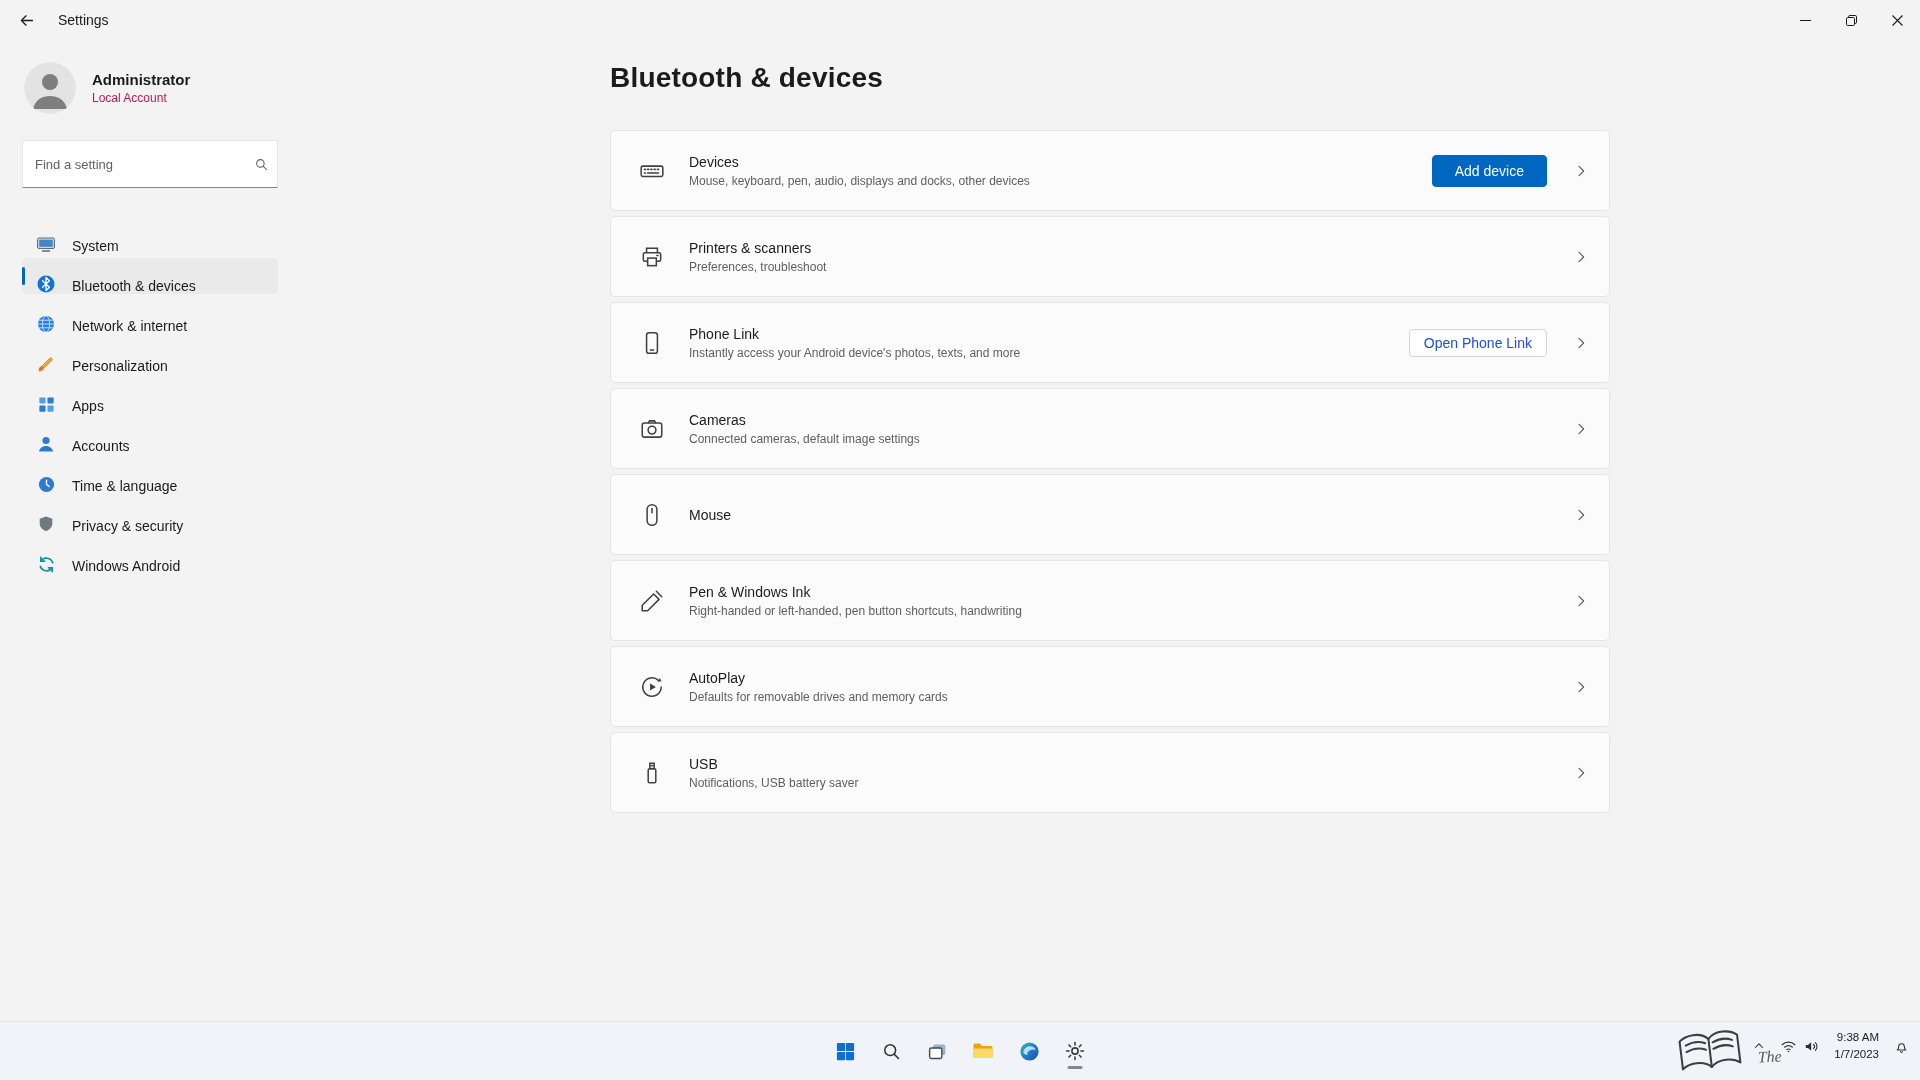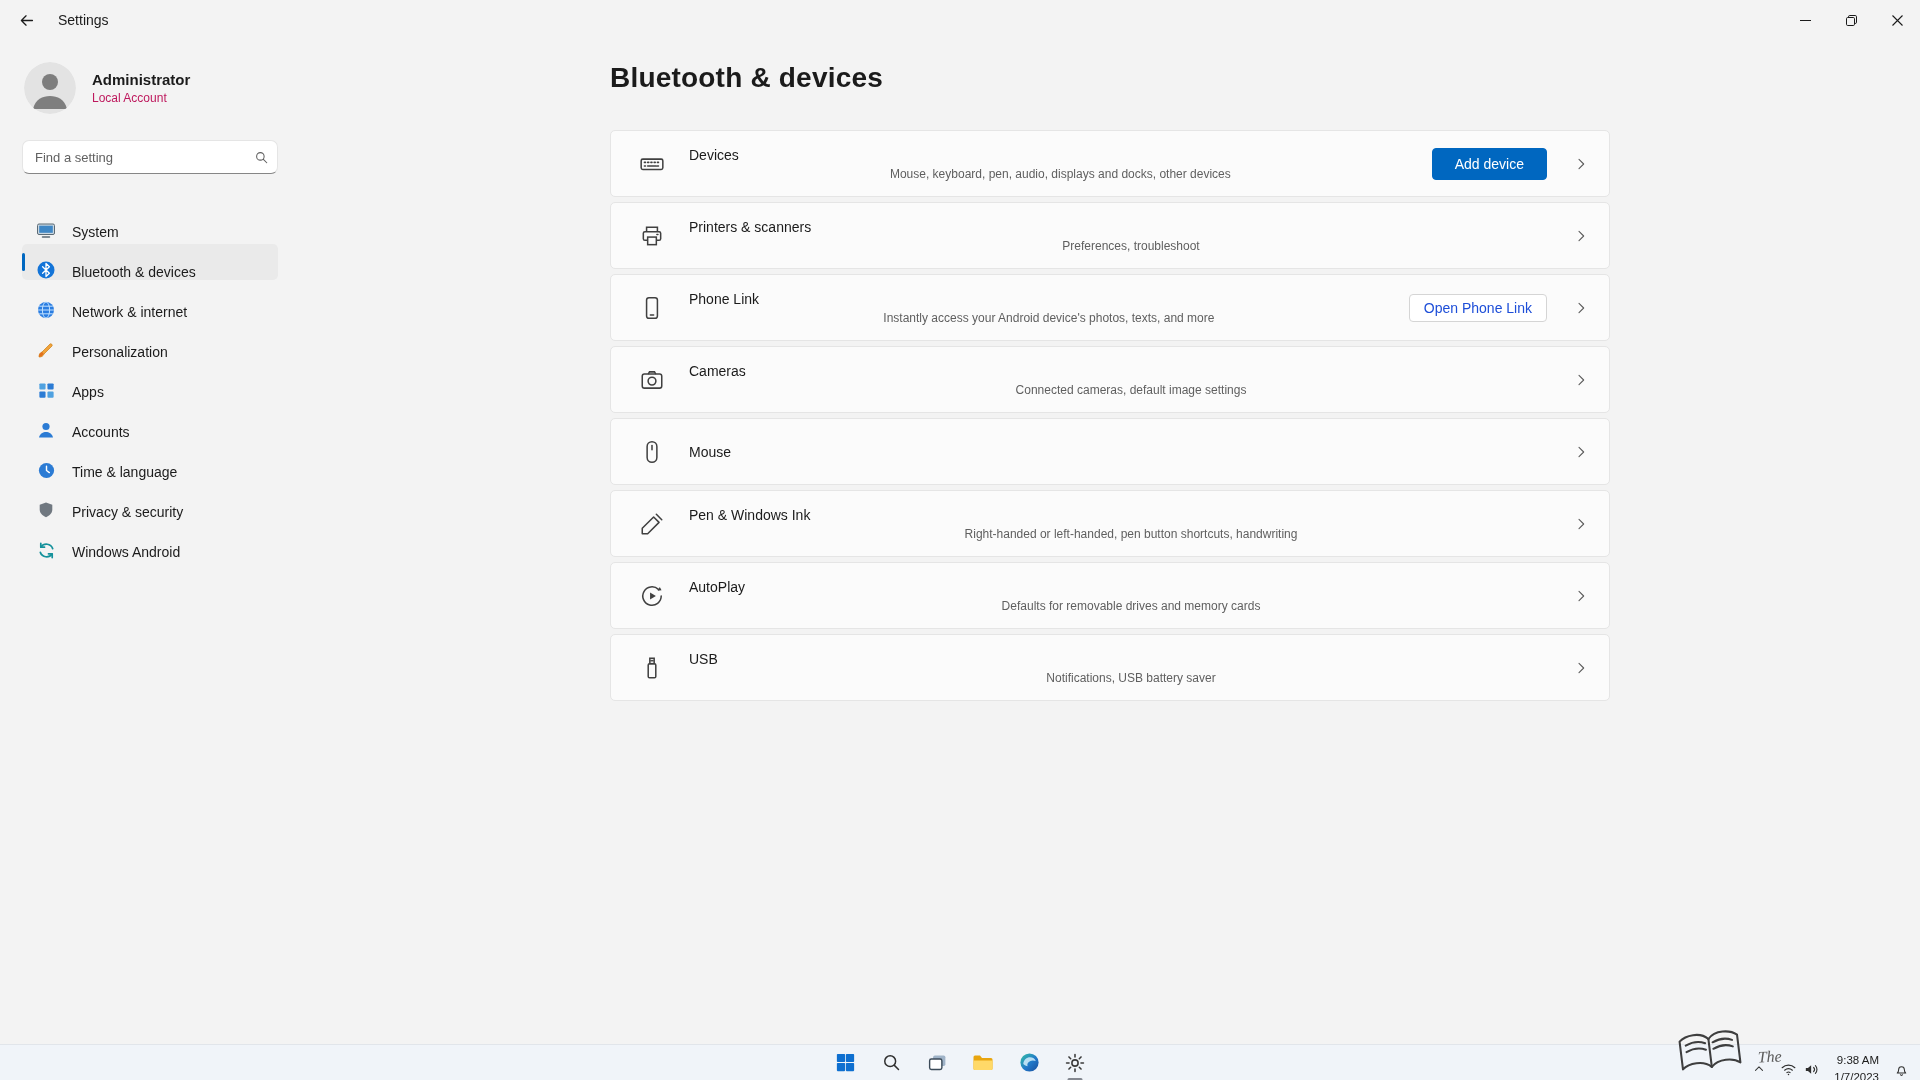--- a/index.html
+++ b/index.html
@@ -16,46 +16,46 @@
   .tb-title { font-size:14px; margin-left:14px; }
   .win-controls { position:absolute; right:0; top:0; height:40px; display:flex; }
   .win-btn { width:46px; height:40px; display:flex; align-items:center; justify-content:center; cursor:pointer; }
 
   
   .sidebar { position:absolute; top:40px; left:0; width:300px; bottom:48px; padding:14px 22px 0 22px; }
   .user { display:flex; align-items:center; gap:16px; margin:8px 0 26px 2px; }
   .avatar { width:52px; height:52px; border-radius:50%; overflow:hidden; flex:0 0 auto; }
   .user-name { font-size:15px; font-weight:700; }
   .user-type { font-size:12px; color:#be185d; margin-top:3px; }
-  .searchbox { height:34px; background:#ffffff; border:1px solid #e5e5e5; border-bottom-color:#868686; border-radius:7px; display:flex; align-items:center; padding-right:8px; }
+  .searchbox { height:48px; background:#ffffff; border:1px solid #e5e5e5; border-bottom-color:#868686; border-radius:0; display:flex; align-items:center; padding-right:8px; }
   .searchbox input { flex:1; border:none; outline:none; background:transparent; font-size:13px; padding:0 12px; color:#1b1b1b; font-family:inherit; }
   .searchbox input::placeholder { color:#616161; }
   .nav { margin-top:30px; display:flex; flex-direction:column; gap:4px; }
   .nav-item { position:relative; height:36px; display:flex; align-items:flex-end; gap:16px; padding:0 14px; border-radius:5px; font-size:14px; cursor:pointer; }
   .nav-item.selected { background:#eaeaea; }
   .pill { position:absolute; left:0; top:9px; width:3px; height:18px; border-radius:2px; background:var(--accent); }
   .nav-icon { width:20px; height:20px; display:flex; align-items:center; justify-content:center; }
 
   
   .main { position:absolute; top:40px; left:300px; right:0; bottom:48px; }
   .content { width:1000px; margin:0 auto; }
   .page-title { margin-top:22px; font-size:28px; font-weight:600; letter-spacing:0.2px; }
   .cards { margin-top:36px; display:flex; flex-direction:column; gap:5px; }
-  .card { height:67px; background:#fbfbfb; border:1px solid #e5e5e5; border-radius:5px; display:flex; align-items:center; padding:0 20px 0 28px; cursor:pointer; }
+  .card { height:81px; background:#fbfbfb; border:1px solid #e5e5e5; border-radius:5px; display:flex; align-items:center; padding:0 20px 0 28px; cursor:pointer; }
   .card-icon { width:26px; height:26px; margin-right:24px; color:#404040; display:flex; align-items:center; justify-content:center; flex:0 0 auto; }
   .card-text { flex:1; min-width:0; }
   .card-title { font-size:14px; }
-  .card-sub { font-size:12px; color:#5f5f5f; margin-top:4px;text-align:center; }
+  .card-sub { font-size:12px; color:#5f5f5f; margin-top:4px; }
   .btn { font-family:inherit; font-size:14px; border-radius:4px; padding:7px 22px; margin-right:26px; cursor:pointer; }
   .btn-primary { background:var(--accent); border:1px solid var(--accent); color:#ffffff; }
   .btn-secondary { background:#ffffff; border:1px solid #d5d5d5; color:#1d4ed8; padding:5px 14px;text-align:center; }
   .chevron { display:flex; align-items:center; }
 
   
-  .taskbar { position:absolute; left:0; right:0; bottom:0; height:36px; background:#f0f4f9; border-top:1px solid #e1e5ea; display:flex; align-items:center; justify-content:center; gap:6px; }
+  .taskbar { position:absolute; left:0; right:0; bottom:0; height:59px; background:#f0f4f9; border-top:1px solid #e1e5ea; display:flex; align-items:center; justify-content:center; gap:6px; }
   .tb-icon { width:40px; height:40px; border-radius:5px; display:flex; align-items:center; justify-content:center; position:relative; cursor:pointer; }
   .tb-icon.active::after { content:""; position:absolute; bottom:2px; left:50%; transform:translateX(-50%); width:15px; height:3px; border-radius:2px; background:#838790; }
   .tray { position:absolute; right:4px; top:0; height:48px; display:flex; align-items:center; gap:2px; }
   .tray-btn { height:40px; padding:0 6px; display:flex; align-items:center; justify-content:center; border-radius:5px; cursor:pointer; gap:6px; }
   .clock { font-size:11.5px; line-height:1.45; text-align:right; }
 
   
   .watermark { position:absolute; right:138px; bottom:0; z-index:20; pointer-events:none; display:flex; align-items:flex-end; gap:10px; }
   .wm-text { font-family:"Liberation Serif","DejaVu Serif",serif; font-style:italic; font-size:16px; color:#5a5a5a; padding-bottom:14px; transform:rotate(-2deg); }
   .doodle { transform:rotate(-7deg); opacity:0.9; }

